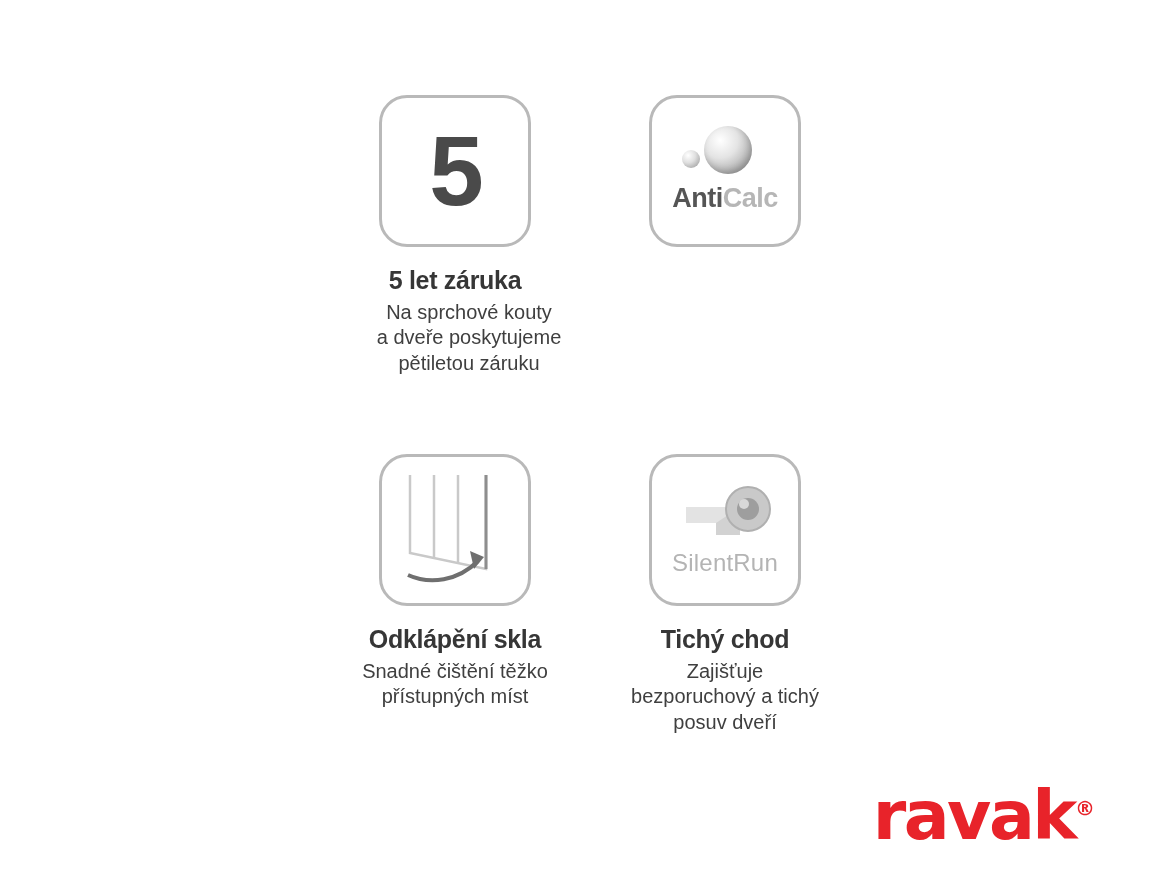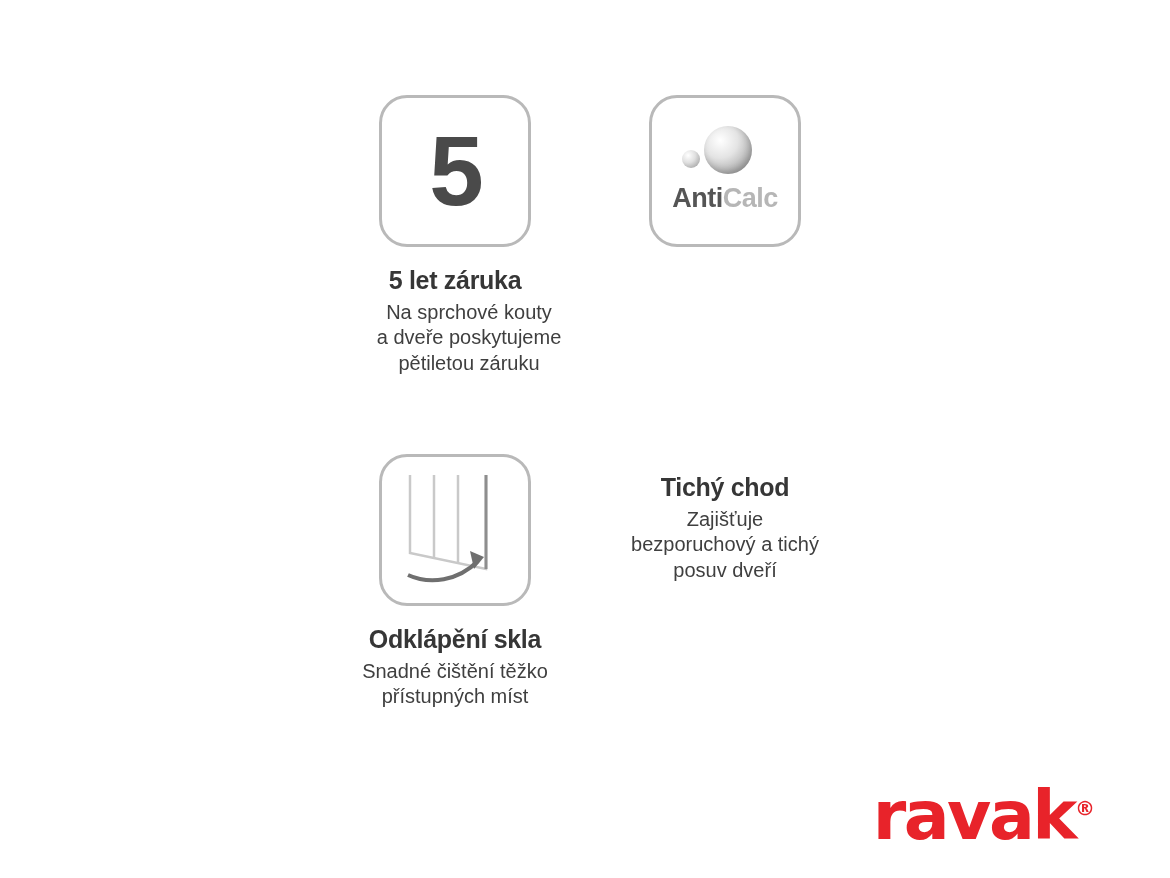--- a/index.html
+++ b/index.html
@@ -199,20 +199,33 @@
           <path d="M26 118 C48 128 76 124 96 104" stroke="#6f6f6f" stroke-width="4" fill="none"></path>
           <path d="M88 94 L102 100 L92 112 Z" fill="#6f6f6f"></path>
         </svg>
       </div>
       <div class="feature-title">Odklápění skla</div>
       <div class="feature-desc" style="white-space: pre-line; text-align: center;">Snadné čištění těžko
 přístupných míst</div>
     </div>
 
     <div class="feature">
+      <div class="icon-box">
+        <div class="silent-wrap">
+          <svg width="152" height="152" viewBox="0 0 152 152">
+            <path d="M34 50 L88 50 L88 78 L64 78 L64 66 L34 66 Z" fill="#e3e3e3"></path>
+            <path d="M64 66 L64 78 L88 78 L88 50" fill="#d2d2d2"></path>
+            <circle cx="96" cy="52" r="22" fill="#c9c9c9"></circle>
+            <circle cx="96" cy="52" r="22" fill="none" stroke="#b0b0b0" stroke-width="2"></circle>
+            <circle cx="96" cy="52" r="11" fill="#9e9e9e"></circle>
+            <circle cx="92" cy="47" r="5" fill="#d8d8d8"></circle>
+          </svg>
+          <div class="silent-text">SilentRun</div>
+        </div>
+      </div>
       <div class="feature-title">Tichý chod</div>
       <div class="feature-desc" style="white-space: pre-line;">Zajišťuje
 bezporuchový a tichý
 posuv dveří</div>
     </div>
 
   </div>
 
   <div class="logo">
     <span>ravak</span><sup>®</sup>

